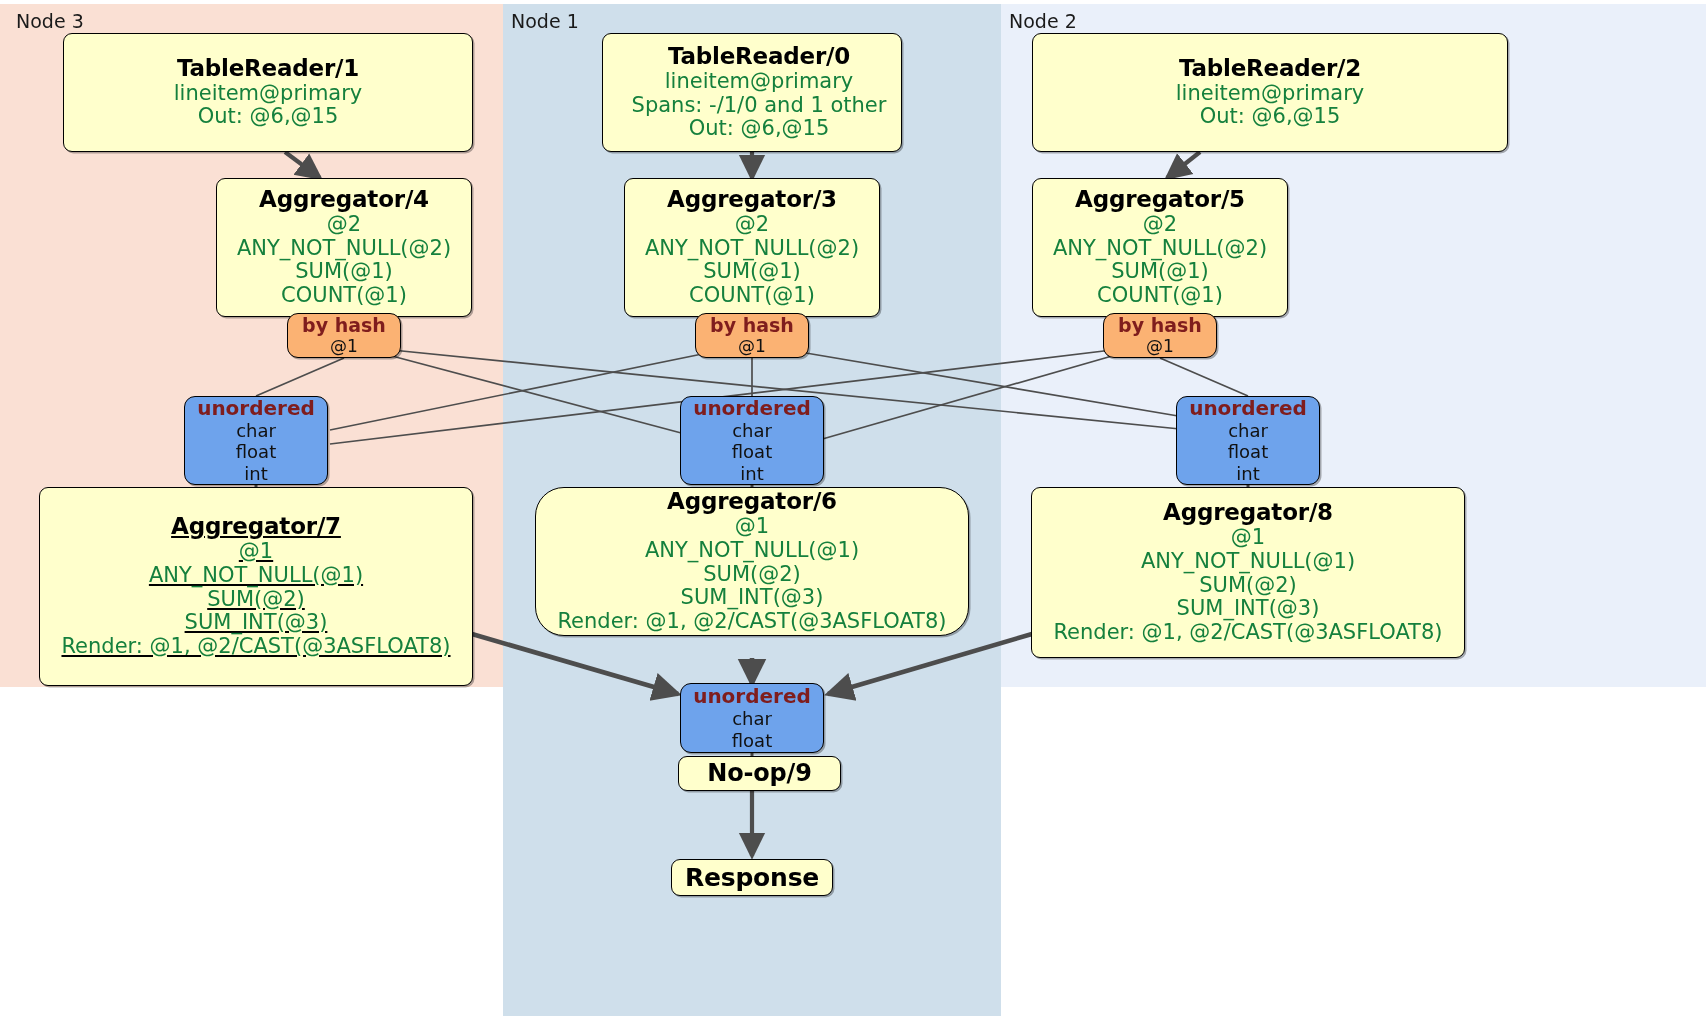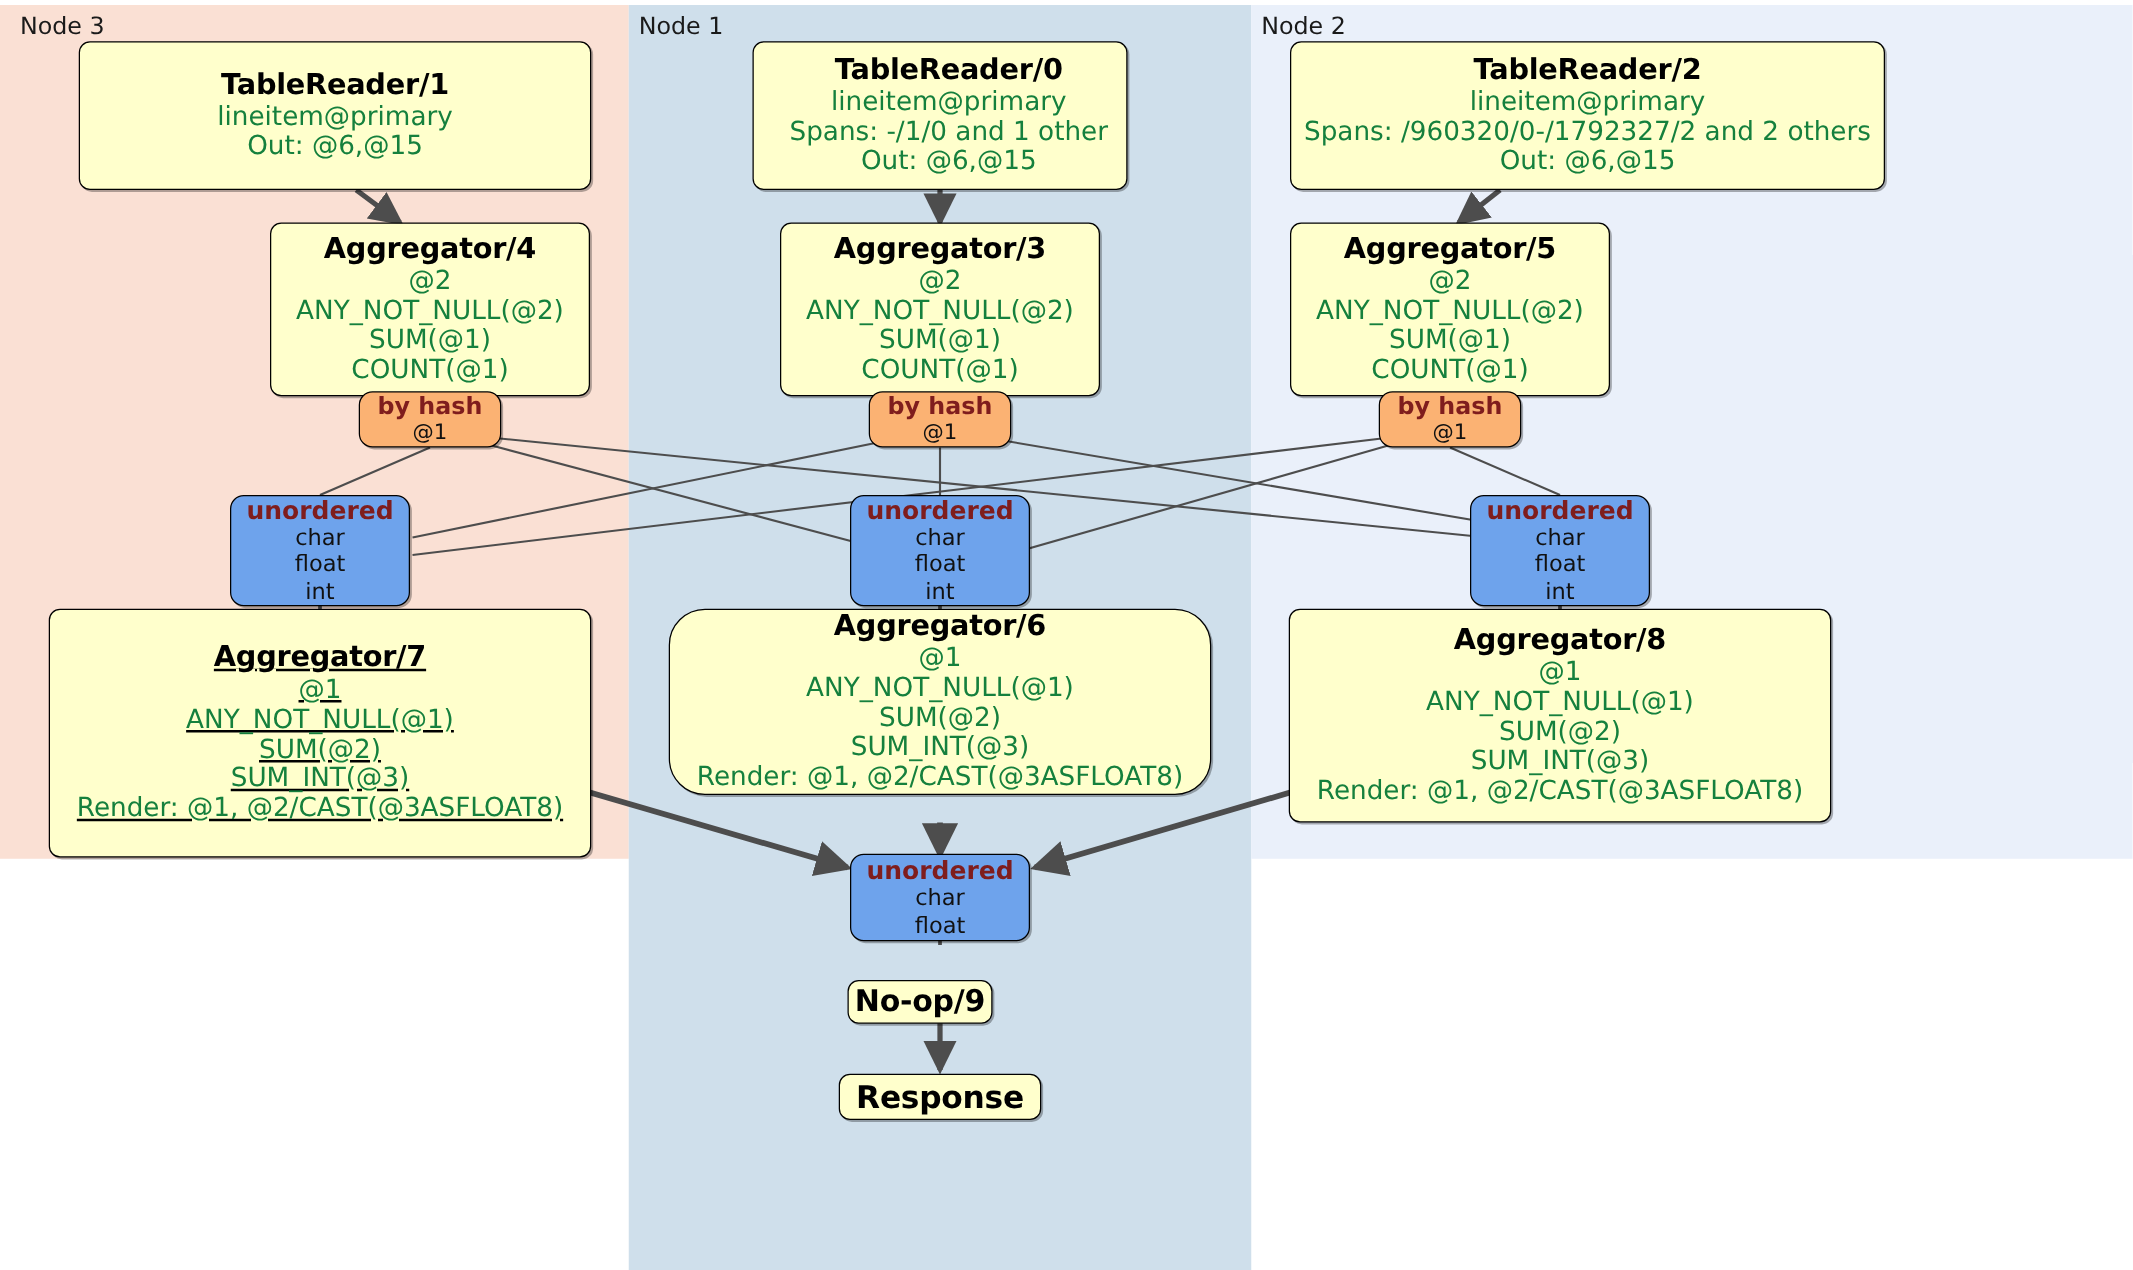--- a/index.html
+++ b/index.html
@@ -118,21 +118,20 @@
   <div class="box" style="left:602px;top:33px;width:300px;height:119px;padding-left:14px;">
     <div class="title">TableReader/0</div>
     <div class="line">lineitem@primary</div>
     <div class="line">Spans: -/1/0 and 1 other</div>
     <div class="line">Out: @6,@15</div>
   </div>
 
   <div class="box" style="left:1032px;top:33px;width:476px;height:119px;">
     <div class="title">TableReader/2</div>
     <div class="line">lineitem@primary</div>
-    <div class="line">Spans: /960320/0-/1792327/2 and 2 others</div>
     <div class="line">Out: @6,@15</div>
   </div>
 
   <div class="box" style="left:216px;top:178px;width:256px;height:139px;">
     <div class="title">Aggregator/4</div>
     <div class="line">@2</div>
     <div class="line">ANY_NOT_NULL(@2)</div>
     <div class="line">SUM(@1)</div>
     <div class="line">COUNT(@1)</div>
   </div>
@@ -211,21 +210,21 @@
     <div class="line">SUM_INT(@3)</div>
     <div class="line">Render: @1, @2/CAST(@3ASFLOAT8)</div>
   </div>
 
   <div class="router unordered" style="left:680px;top:683px;width:144px;height:70px;">
     <div class="rtitle">unordered</div>
     <div class="rline">char</div>
     <div class="rline">float</div>
   </div>
 
-  <div class="box noop" style="left:678px;top:784px;width:116px;height:35px;">
+  <div class="box noop" style="left:678px;top:756px;width:163px;height:35px;">
     <div class="title">No-op/9</div>
   </div>
 
   <div class="box response" style="left:671px;top:859px;width:162px;height:37px;">
     <div class="title">Response</div>
   </div>
 
 </div>
 
 </body></html>

